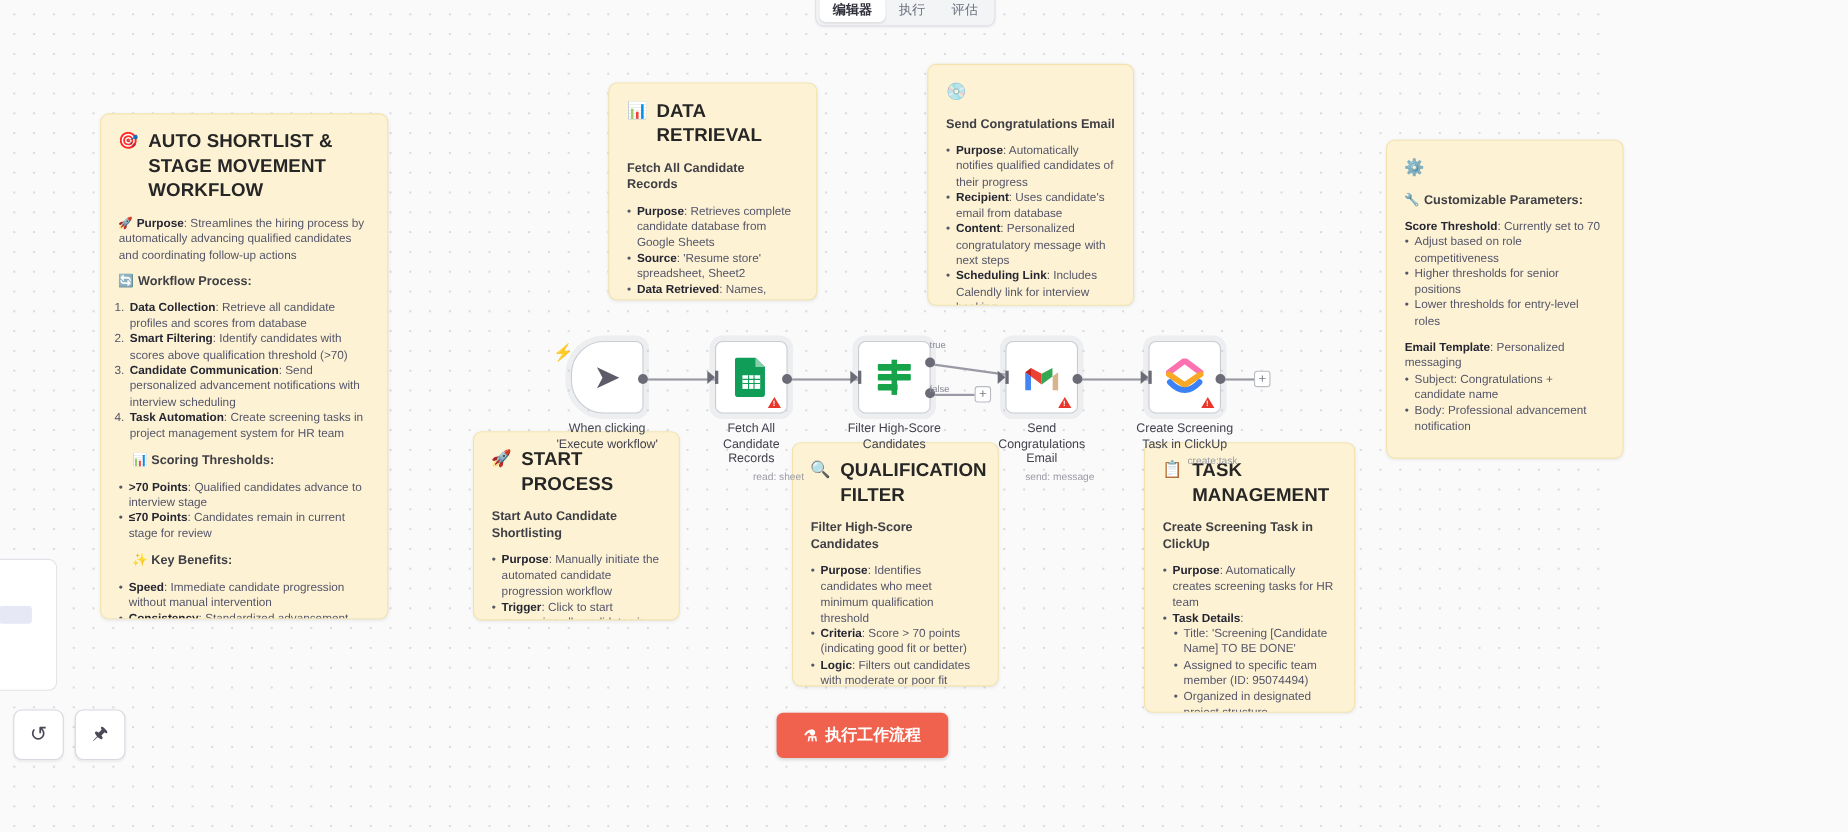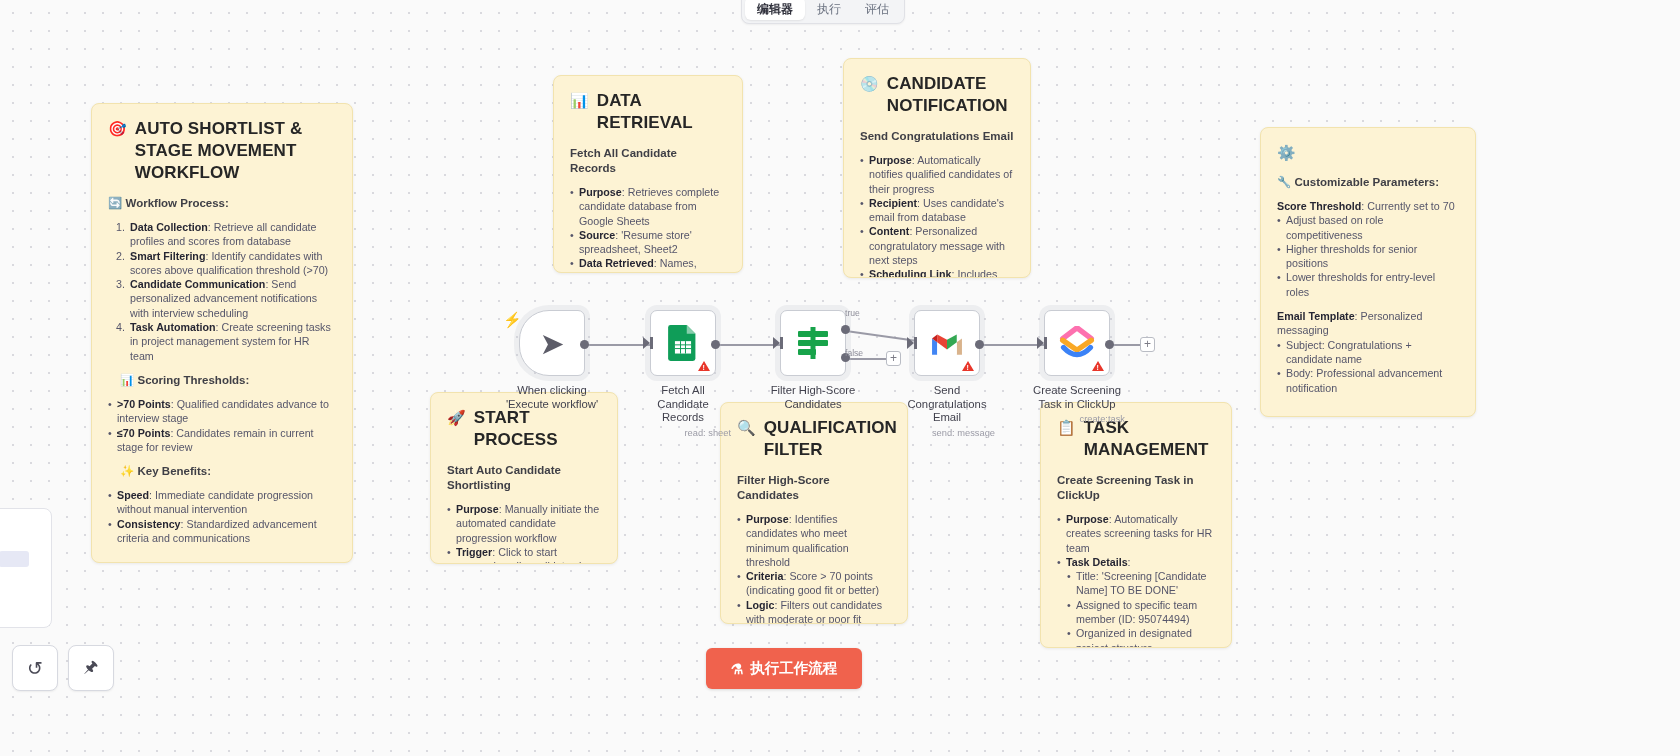--- a/index.html
+++ b/index.html
@@ -61,21 +61,21 @@
   .note p, .note li {
     font-size: 10.7px; color: #55556a; line-height: 14.3px;
   }
   .note b, .note strong { color: #262633; font-weight: 700; }
   .note ul { list-style: none; }
   .note ul li { padding-left: 9px; position: relative; }
   .note ul li:before {
     content: "•"; position: absolute; left: 0; color: #55556a;
   }
   .note ul.sub { margin-left: 10px; }
-  .note ol { margin-left: 20px; }
+  .note ol { margin-left: 8px; }
   .note ol li { padding-left: 2px; }
   .note .blk { margin-bottom: 10px; }
   .note .indent { margin-left: 12px; }
 
   
   .node-wrap { position: absolute; width: 96px; }
   .node {
     position: relative;
     width: 66px; height: 66px;
     margin: 0 auto;
@@ -177,20 +177,25 @@
     <div class="tab active">编辑器</div>
     <div class="tab">执行</div>
     <div class="tab">评估</div>
   </div>
 
   <div class="note" style="left:91px; top:103px; width:262px; height:460px;">
     <h2>
       <span class="emoji">🎯</span>
       <span>AUTO SHORTLIST &amp; STAGE MOVEMENT WORKFLOW</span>
     </h2>
+    <p class="blk">
+      <span>🚀</span>
+      <b>Purpose</b>:
+      <span>Streamlines the hiring process by automatically advancing qualified candidates and coordinating follow-up actions</span>
+    </p>
     <h3>
       <span>🔄</span>
       <span>Workflow Process:</span>
     </h3>
     <ol class="blk">
       <li><b>Data Collection</b>: <span>Retrieve all candidate profiles and scores from database</span></li>
       <li><b>Smart Filtering</b>: <span>Identify candidates with scores above qualification threshold (&gt;70)</span></li>
       <li><b>Candidate Communication</b>: <span>Send personalized advancement notifications with interview scheduling</span></li>
       <li><b>Task Automation</b>: <span>Create screening tasks in project management system for HR team</span></li>
     </ol>
@@ -224,21 +229,20 @@
       <li><b>Purpose</b>: <span>Retrieves complete candidate database from Google Sheets</span></li>
       <li><b>Source</b>: <span>'Resume store' spreadsheet, Sheet2</span></li>
       <li><b>Data Retrieved</b>: <span>Names, scores, contact info, and evaluation summaries</span></li>
 
     </ul>
   </div>
 
   <div class="note" style="left:843px; top:58px; width:188px; height:220px;">
     <h2>
       <span class="emoji">💿</span>
-      <span>CANDIDATE NOTIFICATION</span>
     </h2>
     <h3>Send Congratulations Email</h3>
     <ul>
       <li><b>Purpose</b>: <span>Automatically notifies qualified candidates of their progress</span></li>
       <li><b>Recipient</b>: <span>Uses candidate's email from database</span></li>
       <li><b>Content</b>: <span>Personalized congratulatory message with next steps</span></li>
       <li><b>Scheduling Link</b>: <span>Includes Calendly link for interview booking</span></li>
 
     </ul>
   </div>

